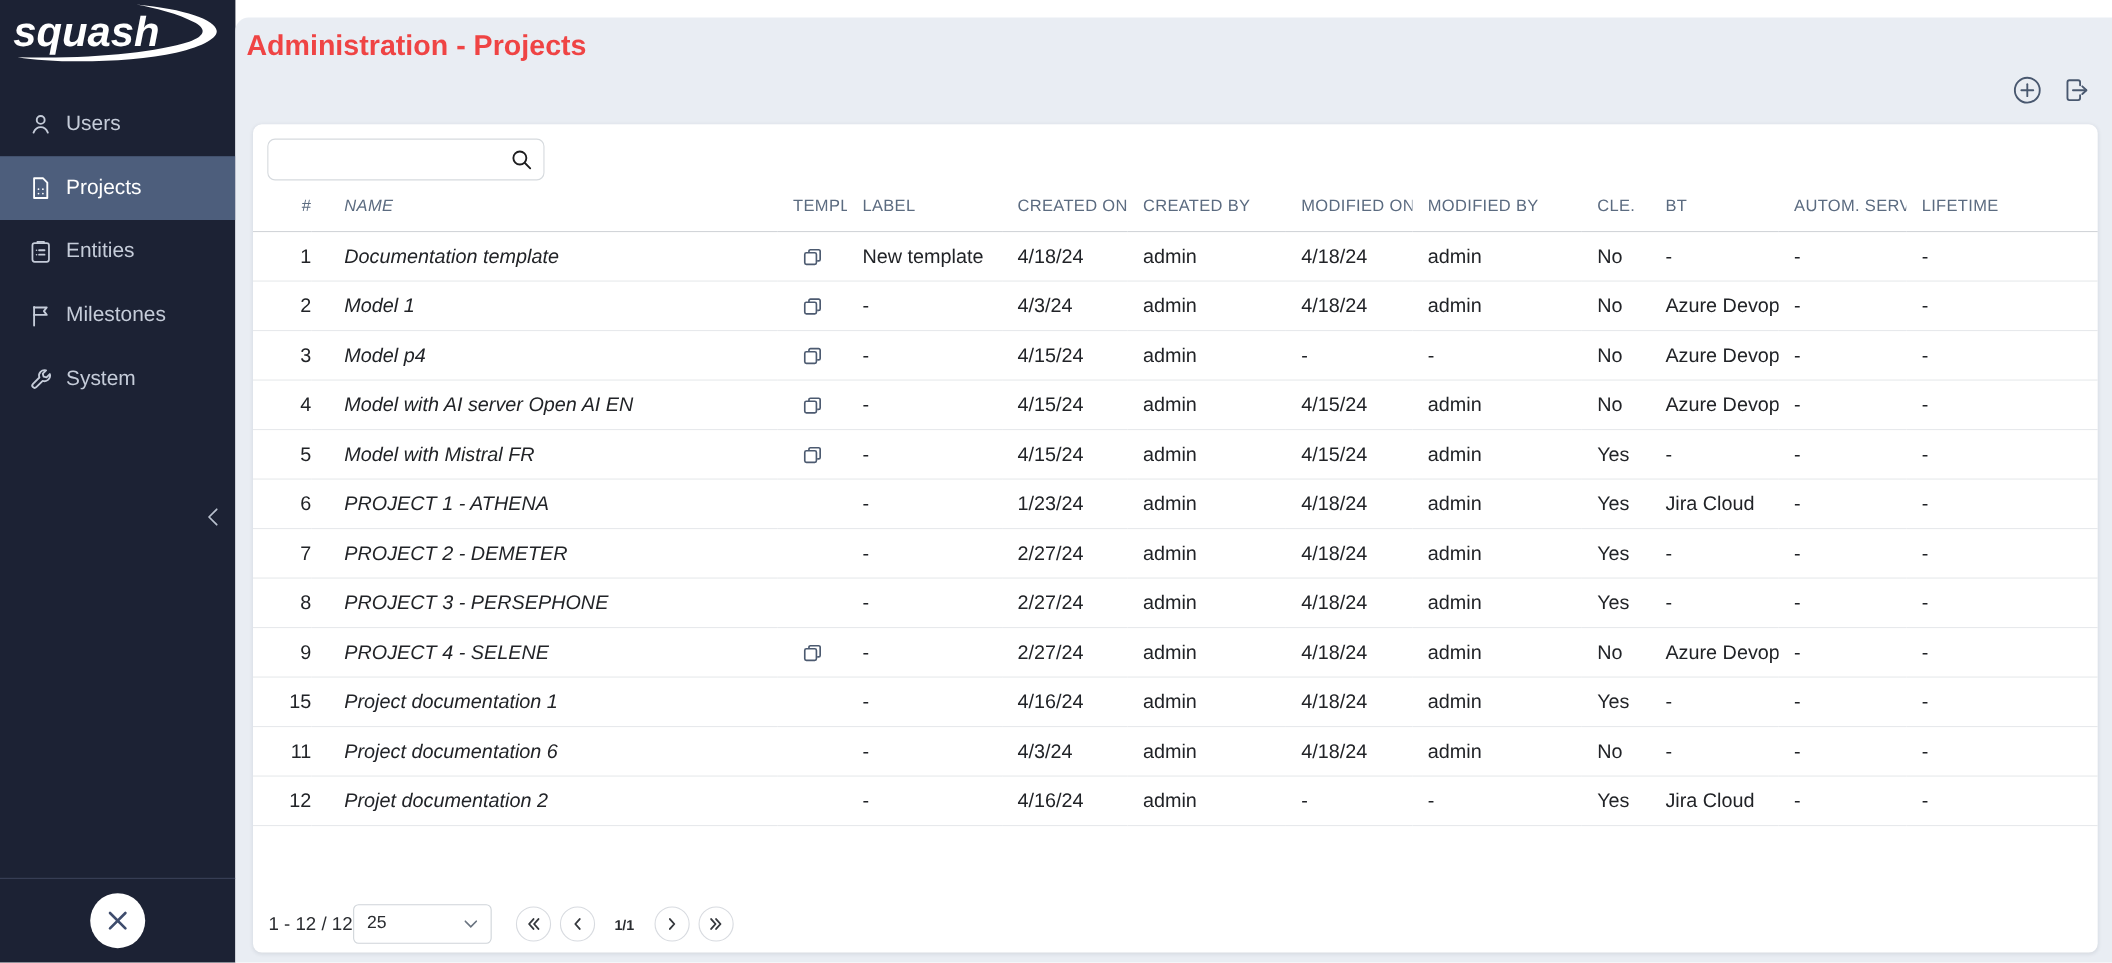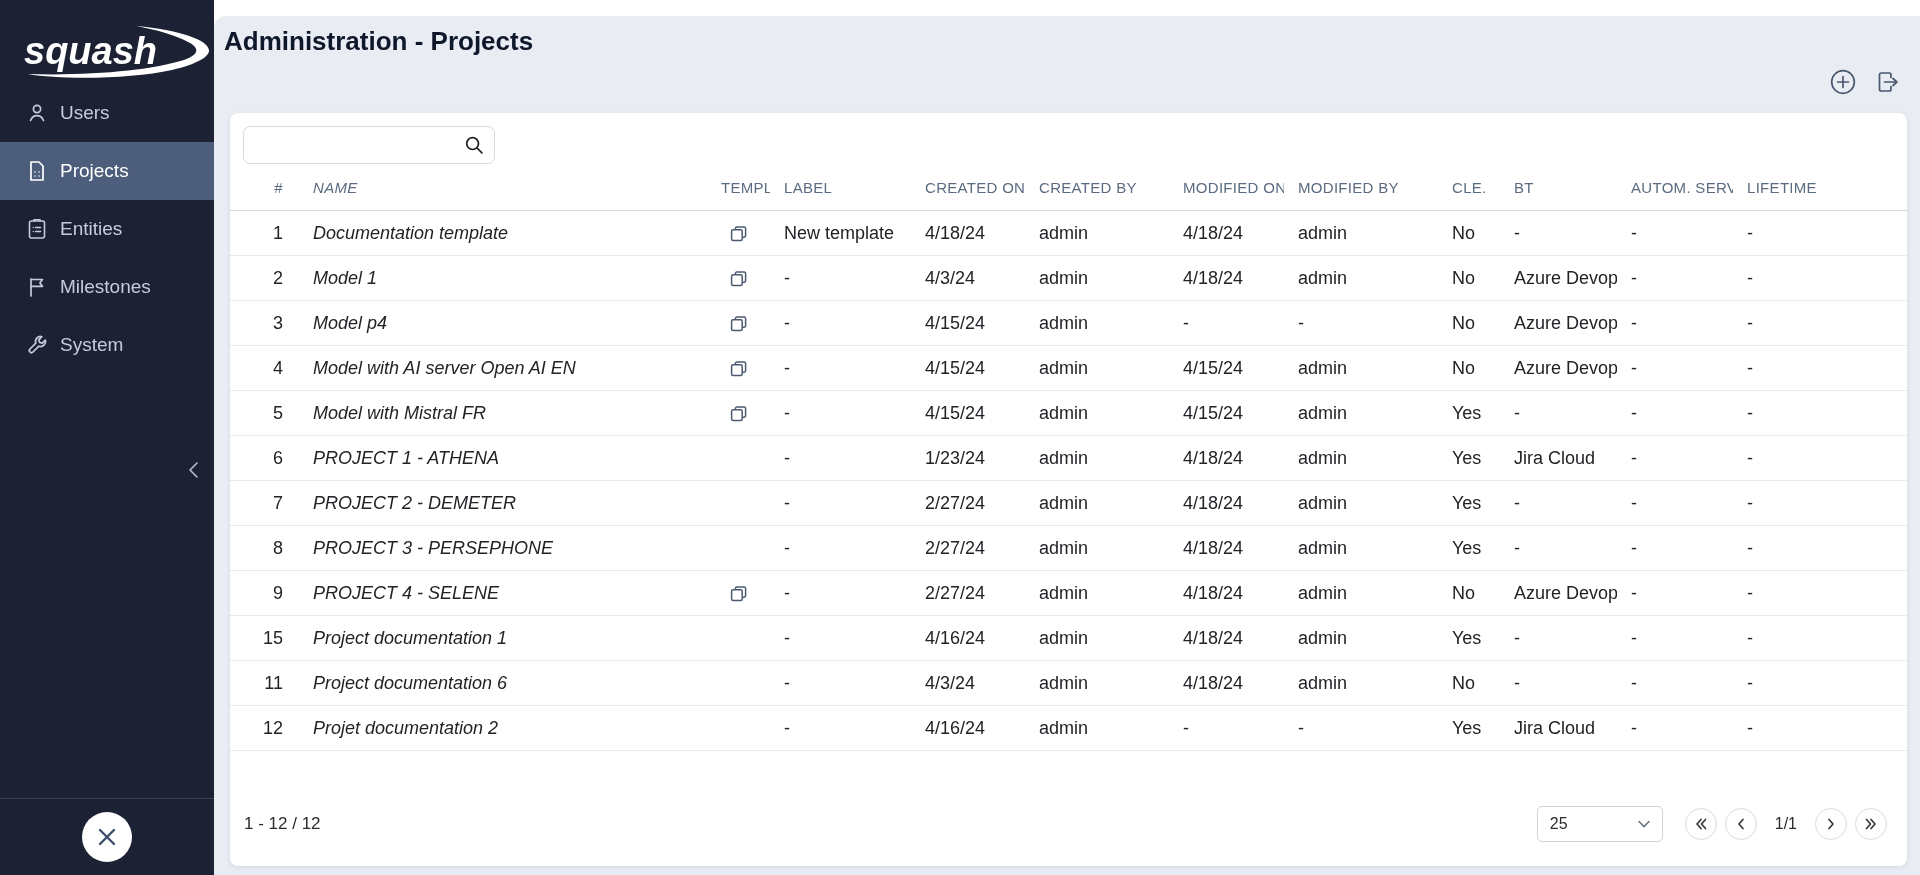--- a/index.html
+++ b/index.html
@@ -2,38 +2,38 @@
 <html><head>
 <meta charset="utf-8">
 <style>
   html,body{margin:0;padding:0;}
   body{width:1920px;height:875px;position:relative;background:#ffffff;
        font-family:"Liberation Sans", sans-serif;overflow:hidden;}
   #app{position:absolute;inset:0;}
 
   
   .sidebar{position:absolute;left:0;top:0;width:214px;height:875px;background:#1c2234;}
-  .logo{height:84px;display:flex;align-items:flex-end;padding-left:22px;}
+  .logo{height:84px;display:flex;align-items:flex-start;padding-left:10px;}
   .nav{position:absolute;top:84px;left:0;right:0;}
   .nav-item{height:58px;display:flex;align-items:center;padding-left:25px;gap:11px;cursor:pointer;}
   .nav-item .ni{width:24px;height:24px;flex:0 0 24px;}
   .nav-item .ni svg{stroke:#c5ccd9;}
   .nav-item span.lbl{color:#c5ccd9;font-size:19px;}
   .nav-item.active{background:#4d5e7c;}
   .nav-item.active span.lbl{color:#ffffff;}
   .nav-item.active .ni svg{stroke:#ffffff;}
   .collapse-btn{position:absolute;left:184px;top:458px;width:24px;height:24px;cursor:pointer;}
   .sidebar-footer{position:absolute;left:0;right:0;bottom:0;height:76px;
       border-top:1px solid #3a4158;display:flex;align-items:center;justify-content:center;}
   .close-circle{width:50px;height:50px;border-radius:50%;background:#ffffff;
       display:flex;align-items:center;justify-content:center;cursor:pointer;}
 
   
   .content-bg{position:absolute;left:214px;top:16px;right:0;bottom:0;background:#e9edf3;border-top-left-radius:12px;}
-  .page-title{position:absolute;left:224px;top:26px;font-size:26px;font-weight:bold;color:#0f172a;}
+  .page-title{position:absolute;left:224px;top:26px;font-size:26px;font-weight:bold;color:#ef4444;}
   .toolbar-icon{position:absolute;width:30px;height:30px;cursor:pointer;}
   .btn-add{left:1828px;top:67px;}
   .btn-export{left:1874px;top:68px;}
 
   
   .card{position:absolute;left:230px;top:113px;width:1677px;height:753px;background:#ffffff;
         border-radius:8px;box-shadow:0 1px 4px rgba(20,30,50,0.10);}
   .search-wrap{position:absolute;left:13px;top:13px;width:252px;height:38px;}
   .search-input{width:100%;height:100%;box-sizing:border-box;border:1px solid #d6dade;border-radius:7px;
         padding:0 40px 0 12px;font-size:16px;font-family:"Liberation Sans",sans-serif;color:#222;outline:none;}
@@ -43,30 +43,30 @@
   table.grid th{height:46px;font-size:15px;font-weight:400;color:#5b6b80;letter-spacing:.3px;
         text-align:left;padding:0 0 0 14px;border-bottom:1px solid #d2d5d9;white-space:nowrap;overflow:hidden;cursor:pointer;}
   table.grid td{height:44px;font-size:18px;color:#212327;text-align:left;padding:0 0 0 14px;
         border-bottom:1px solid #e7e9ec;white-space:nowrap;overflow:hidden;}
   table.grid th:first-child, table.grid td:first-child{text-align:right;padding:0;}
   table.grid th:nth-child(2), table.grid td:nth-child(2){padding-left:30px;font-style:italic;}
   table.grid tr{cursor:pointer;}
   .tpl-svg{vertical-align:middle;margin-left:8px;}
 
   
-  .card-footer{position:absolute;left:0;right:0;bottom:20px;height:44px;
-        display:flex;align-items:center;justify-content:space-between;padding:0 20px 0 14px;gap:36px;}
+  .card-footer{position:absolute;left:0;right:0;bottom:4px;height:44px;
+        display:flex;align-items:center;justify-content:flex-start;padding:0 20px 0 14px;}
   .range-label{font-size:17px;color:#2a2c30;}
   .pager{display:flex;align-items:center;gap:8px;}
   .page-size{width:100px;height:34px;border:1px solid #cfd4d9;border-radius:5px;background:#fff;
         display:flex;align-items:center;justify-content:space-between;padding:0 12px;cursor:pointer;margin-right:14px;}
   .page-size span{font-size:16px;color:#2a2c30;}
   .pg-btn{width:30px;height:30px;border:1px solid #d8dbe0;border-radius:50%;background:#fff;
         display:flex;align-items:center;justify-content:center;cursor:pointer;}
-  .page-ind{font-size:16px;color:#2a2c30;margin:0 10px;}
+  .page-ind{font-size:13px;color:#2a2c30;margin:0 10px;font-weight:bold;}
   svg{display:block;}
 </style>
 </head>
 <body>
 
 <div id="app">
 
   <div class="sidebar">
     <div class="logo">
       <svg width="190" height="62" viewBox="0 0 190 62">

